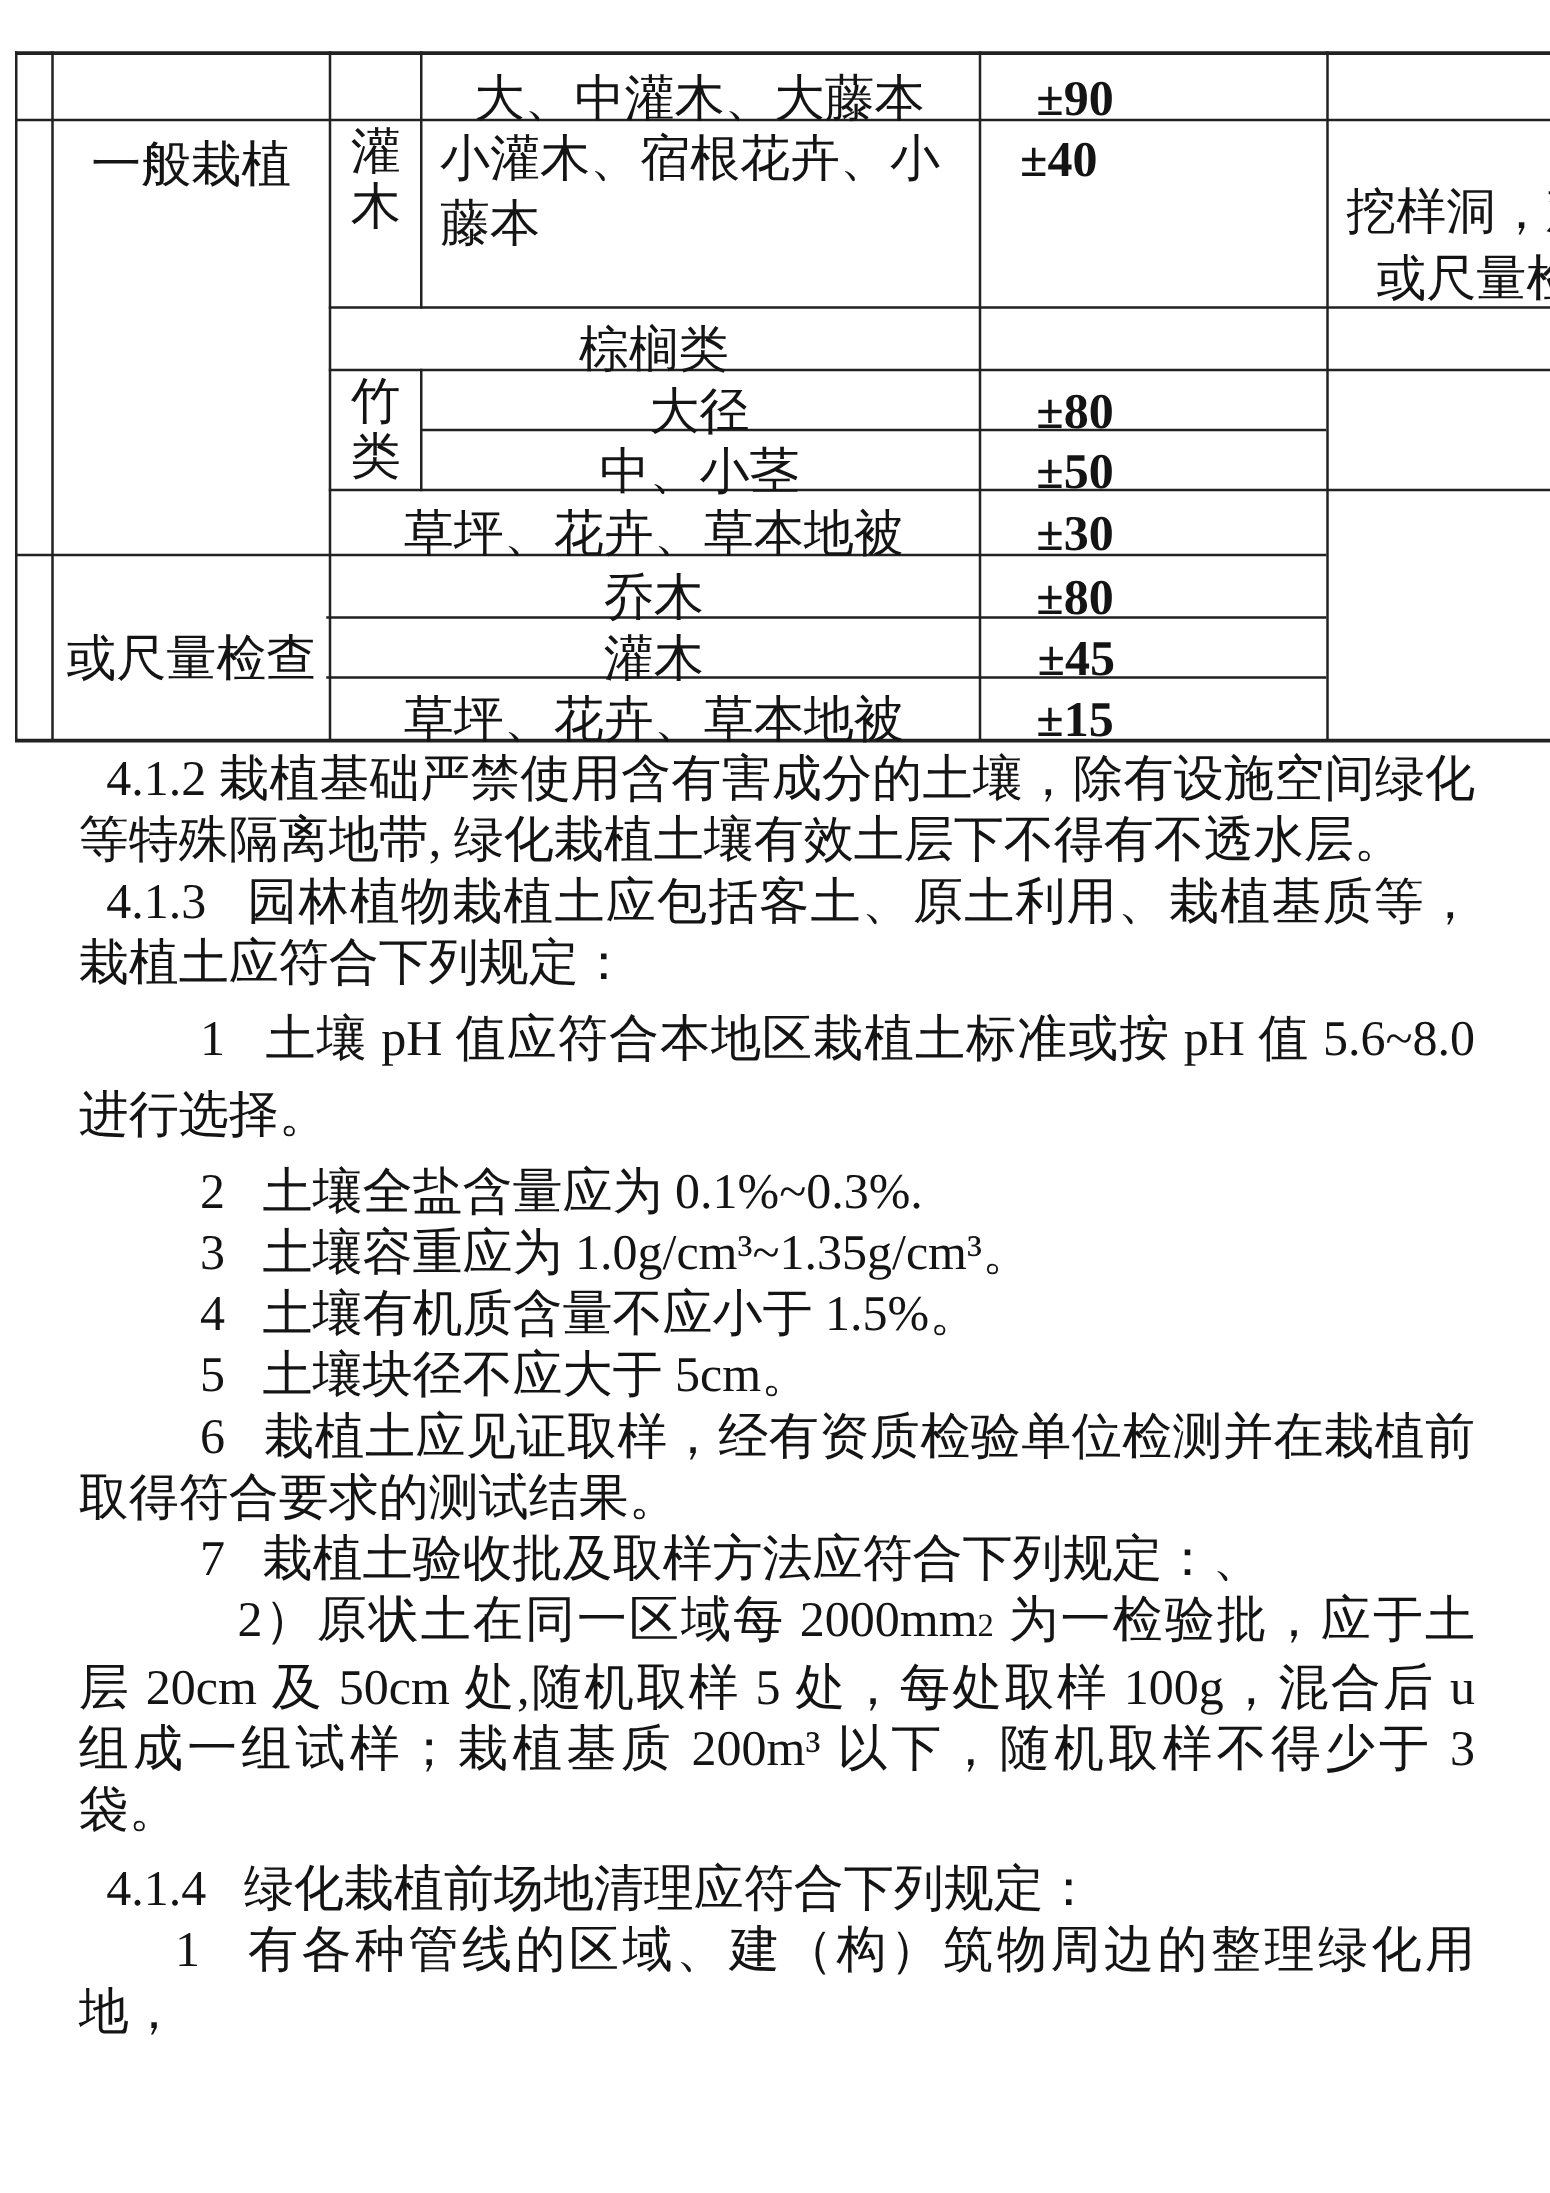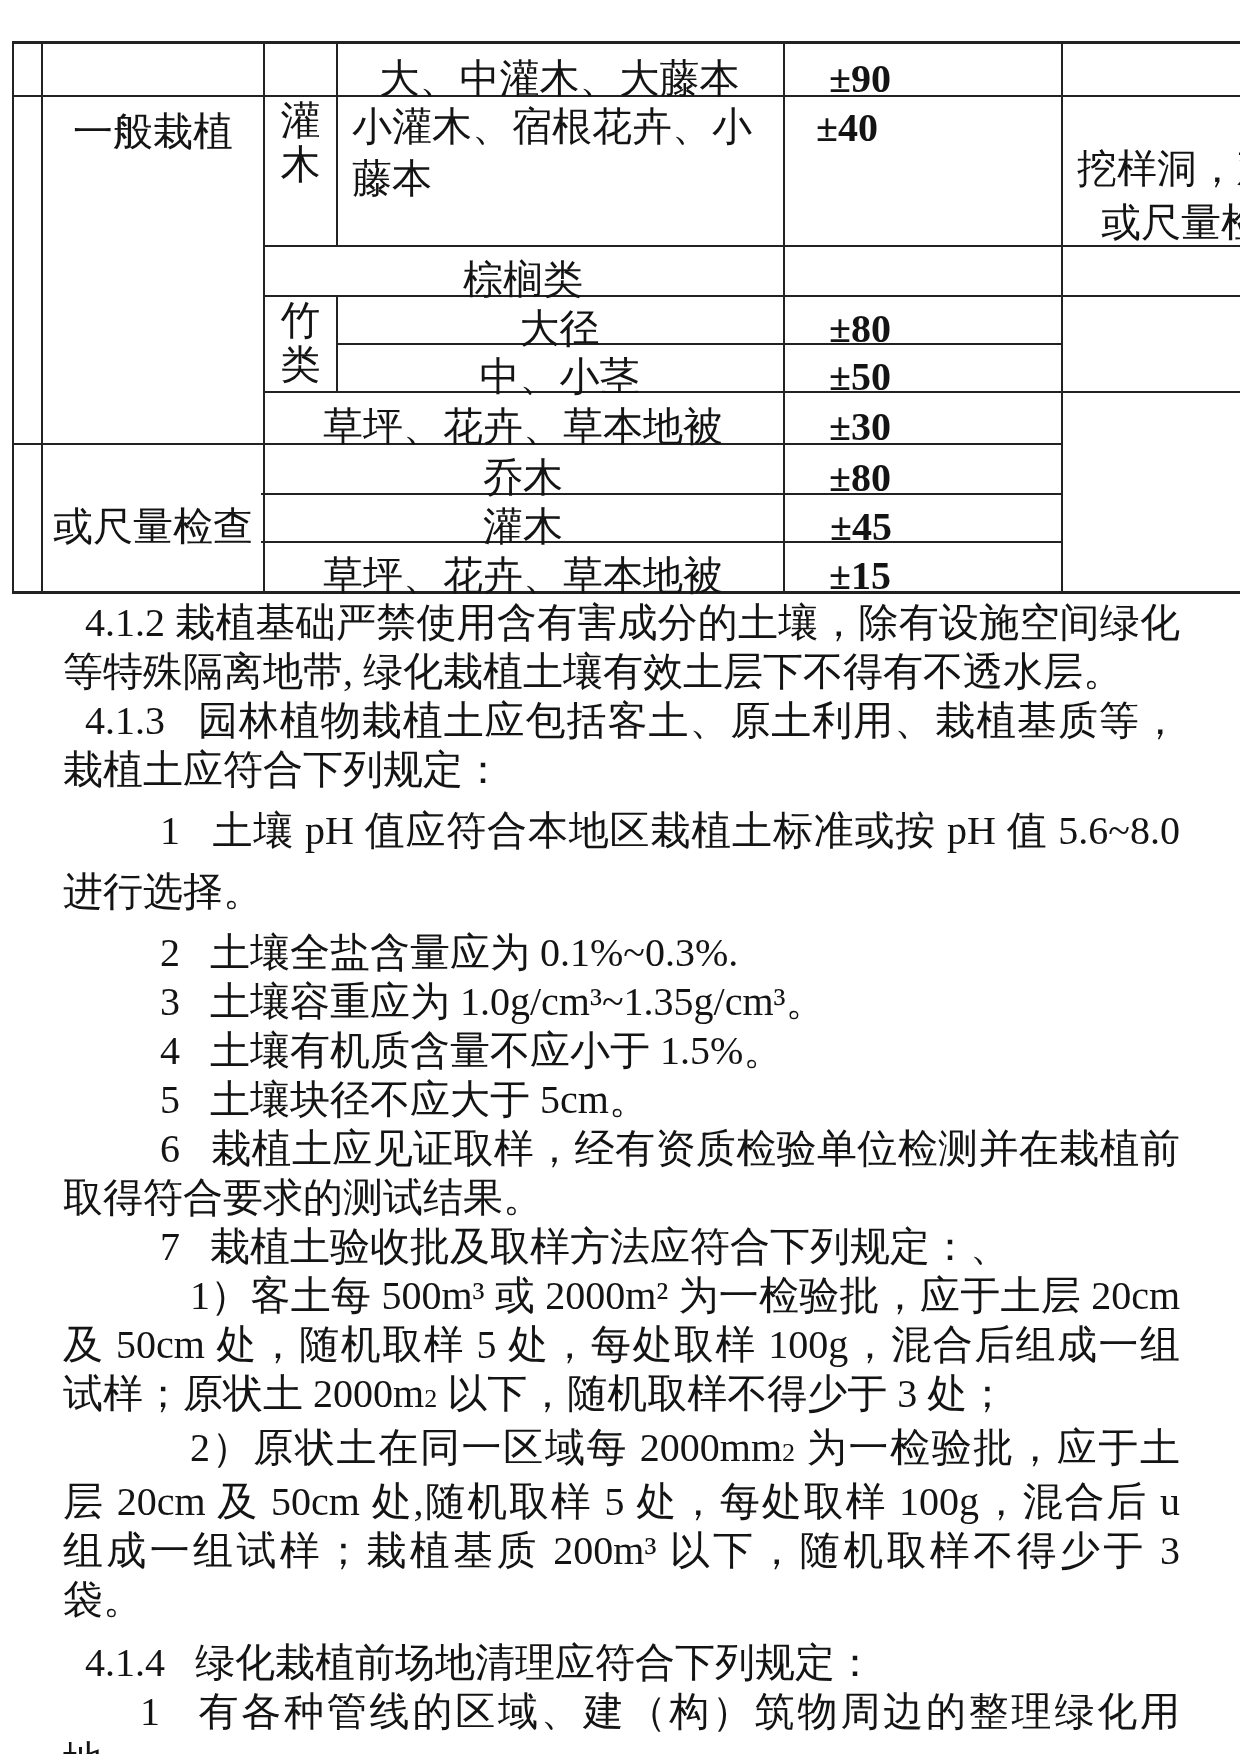--- a/index.html
+++ b/index.html
@@ -116,17 +116,16 @@
 <div class="bodytext">
   <p class="para p-clause">4.1.2 栽植基础严禁使用含有害成分的土壤，除有设施空间绿化等特殊隔离地带, 绿化栽植土壤有效土层下不得有不透水层。</p>
   <p class="para p-clause">4.1.3&nbsp;&nbsp;&nbsp;园林植物栽植土应包括客土、原土利用、栽植基质等，栽植土应符合下列规定：</p>
   <p class="para p-item p-ph">1&nbsp;&nbsp;&nbsp;土壤 pH 值应符合本地区栽植土标准或按 pH 值 5.6~8.0 进行选择。</p>
   <p class="para p-item">2&nbsp;&nbsp;&nbsp;土壤全盐含量应为 0.1%~0.3%.</p>
   <p class="para p-item">3&nbsp;&nbsp;&nbsp;土壤容重应为 1.0g/cm³~1.35g/cm³。</p>
   <p class="para p-item">4&nbsp;&nbsp;&nbsp;土壤有机质含量不应小于 1.5%。</p>
   <p class="para p-item">5&nbsp;&nbsp;&nbsp;土壤块径不应大于 5cm。</p>
   <p class="para p-item">6&nbsp;&nbsp;&nbsp;栽植土应见证取样，经有资质检验单位检测并在栽植前取得符合要求的测试结果。</p>
   <p class="para p-item">7&nbsp;&nbsp;&nbsp;栽植土验收批及取样方法应符合下列规定：、</p>
-  <p class="para p-sub"><span>1）客土每 500m³ 或 2000m² 为一检验批，应于土层 20cm 及 50cm 处，随机取样 5 处，每处取样 100g，混合后组成一组试样；原状土 2000m</span><span class="small2">2</span><span> 以下，随机取样不得少于 3 处；</span></p>
   <p class="para p-sub"><span>2）原状土在同一区域每 2000mm</span><span class="small2">2</span><span> 为一检验批，应于土层 20cm 及 50cm 处,随机取样 5 处，每处取样 100g，混合后 u 组成一组试样；栽植基质 200m³ 以下，随机取样不得少于 3 袋。</span></p>
   <p class="para p-clause p-414">4.1.4&nbsp;&nbsp;&nbsp;绿化栽植前场地清理应符合下列规定：</p>
   <p class="para p-item2">1&nbsp;&nbsp;&nbsp;有各种管线的区域、建（构）筑物周边的整理绿化用地，</p>
 </div>
 
 </body></html>

